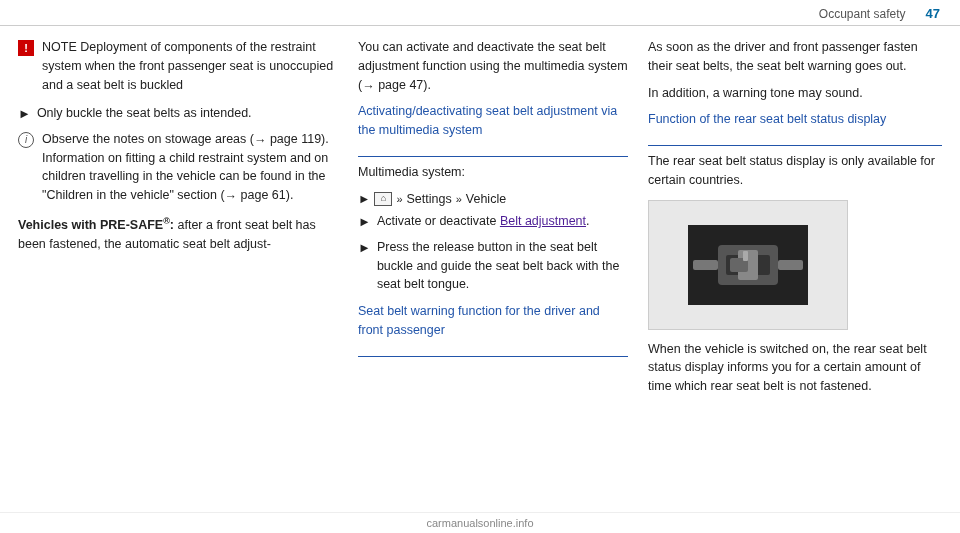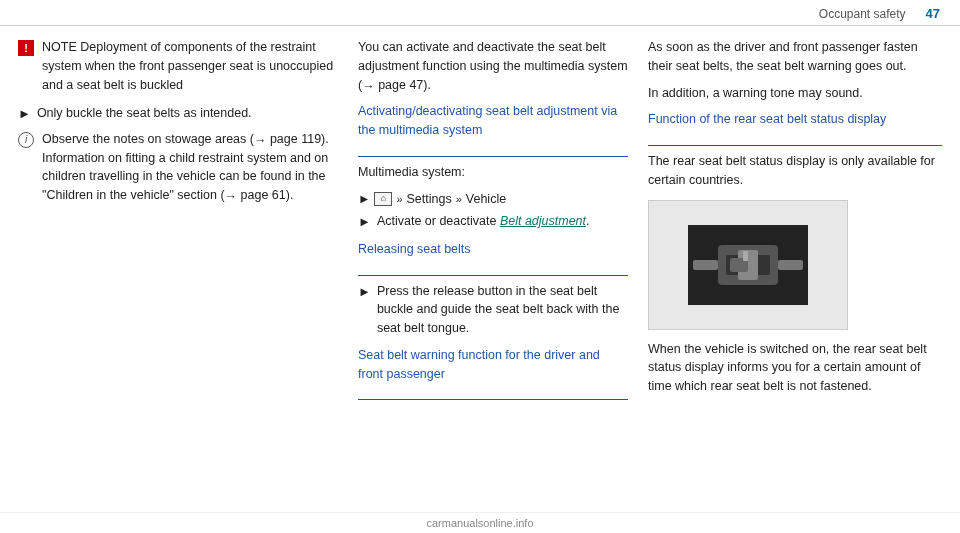--- a/index.html
+++ b/index.html
@@ -244,20 +244,24 @@
 
       <div class="info-box">
         <div class="info-icon">i</div>
         <div class="note-text">
           Observe the notes on stowage areas (→ page 119).<br>
           Information on fitting a child restraint system and on children travelling in the vehicle can be found in the "Children in the vehicle" section (→ page 61).
         </div>
       </div>
 
 
+      <p class="body-text">
+        <strong>Vehicles with PRE-SAFE<span class="reg-mark">®</span>:</strong>
+        <span>after a front seat belt has been fastened, the automatic seat belt adjust-</span>
+      </p>
     </div>
 
     <div class="middle-col">
 
       <p class="body-text">You can activate and deactivate the seat belt adjustment function using the multimedia system (→ page 47).</p>
 
       <div class="section-heading">Activating/deactivating seat belt adjustment via the multimedia system</div>
 
       <p class="body-text">Multimedia system:</p>
 
@@ -267,25 +271,24 @@
         <span class="arrow-double">»</span>
         <span>Settings</span>
         <span class="arrow-double">»</span>
         <span>Vehicle</span>
       </div>
 
       <div class="bullet-item">
         <span class="bullet-arrow">►</span>
         <span>
           <span>Activate or deactivate</span>
-          <span style="color:#0f766e; text-decoration:underline;font-style:italic;">Belt adjustment</span><span>.</span>
+          <span style="color:#4c1d95; text-decoration:underline;">Belt adjustment</span><span>.</span>
         </span>
       </div>
 
-      <div class="section-heading">Releasing seat belts</div>
 
       <div class="bullet-item">
         <span class="bullet-arrow">►</span>
         <span>Press the release button in the seat belt buckle and guide the seat belt back with the seat belt tongue.</span>
       </div>
 
       <div class="section-heading">Seat belt warning function for the driver and front passenger</div>
 
 
     </div>

